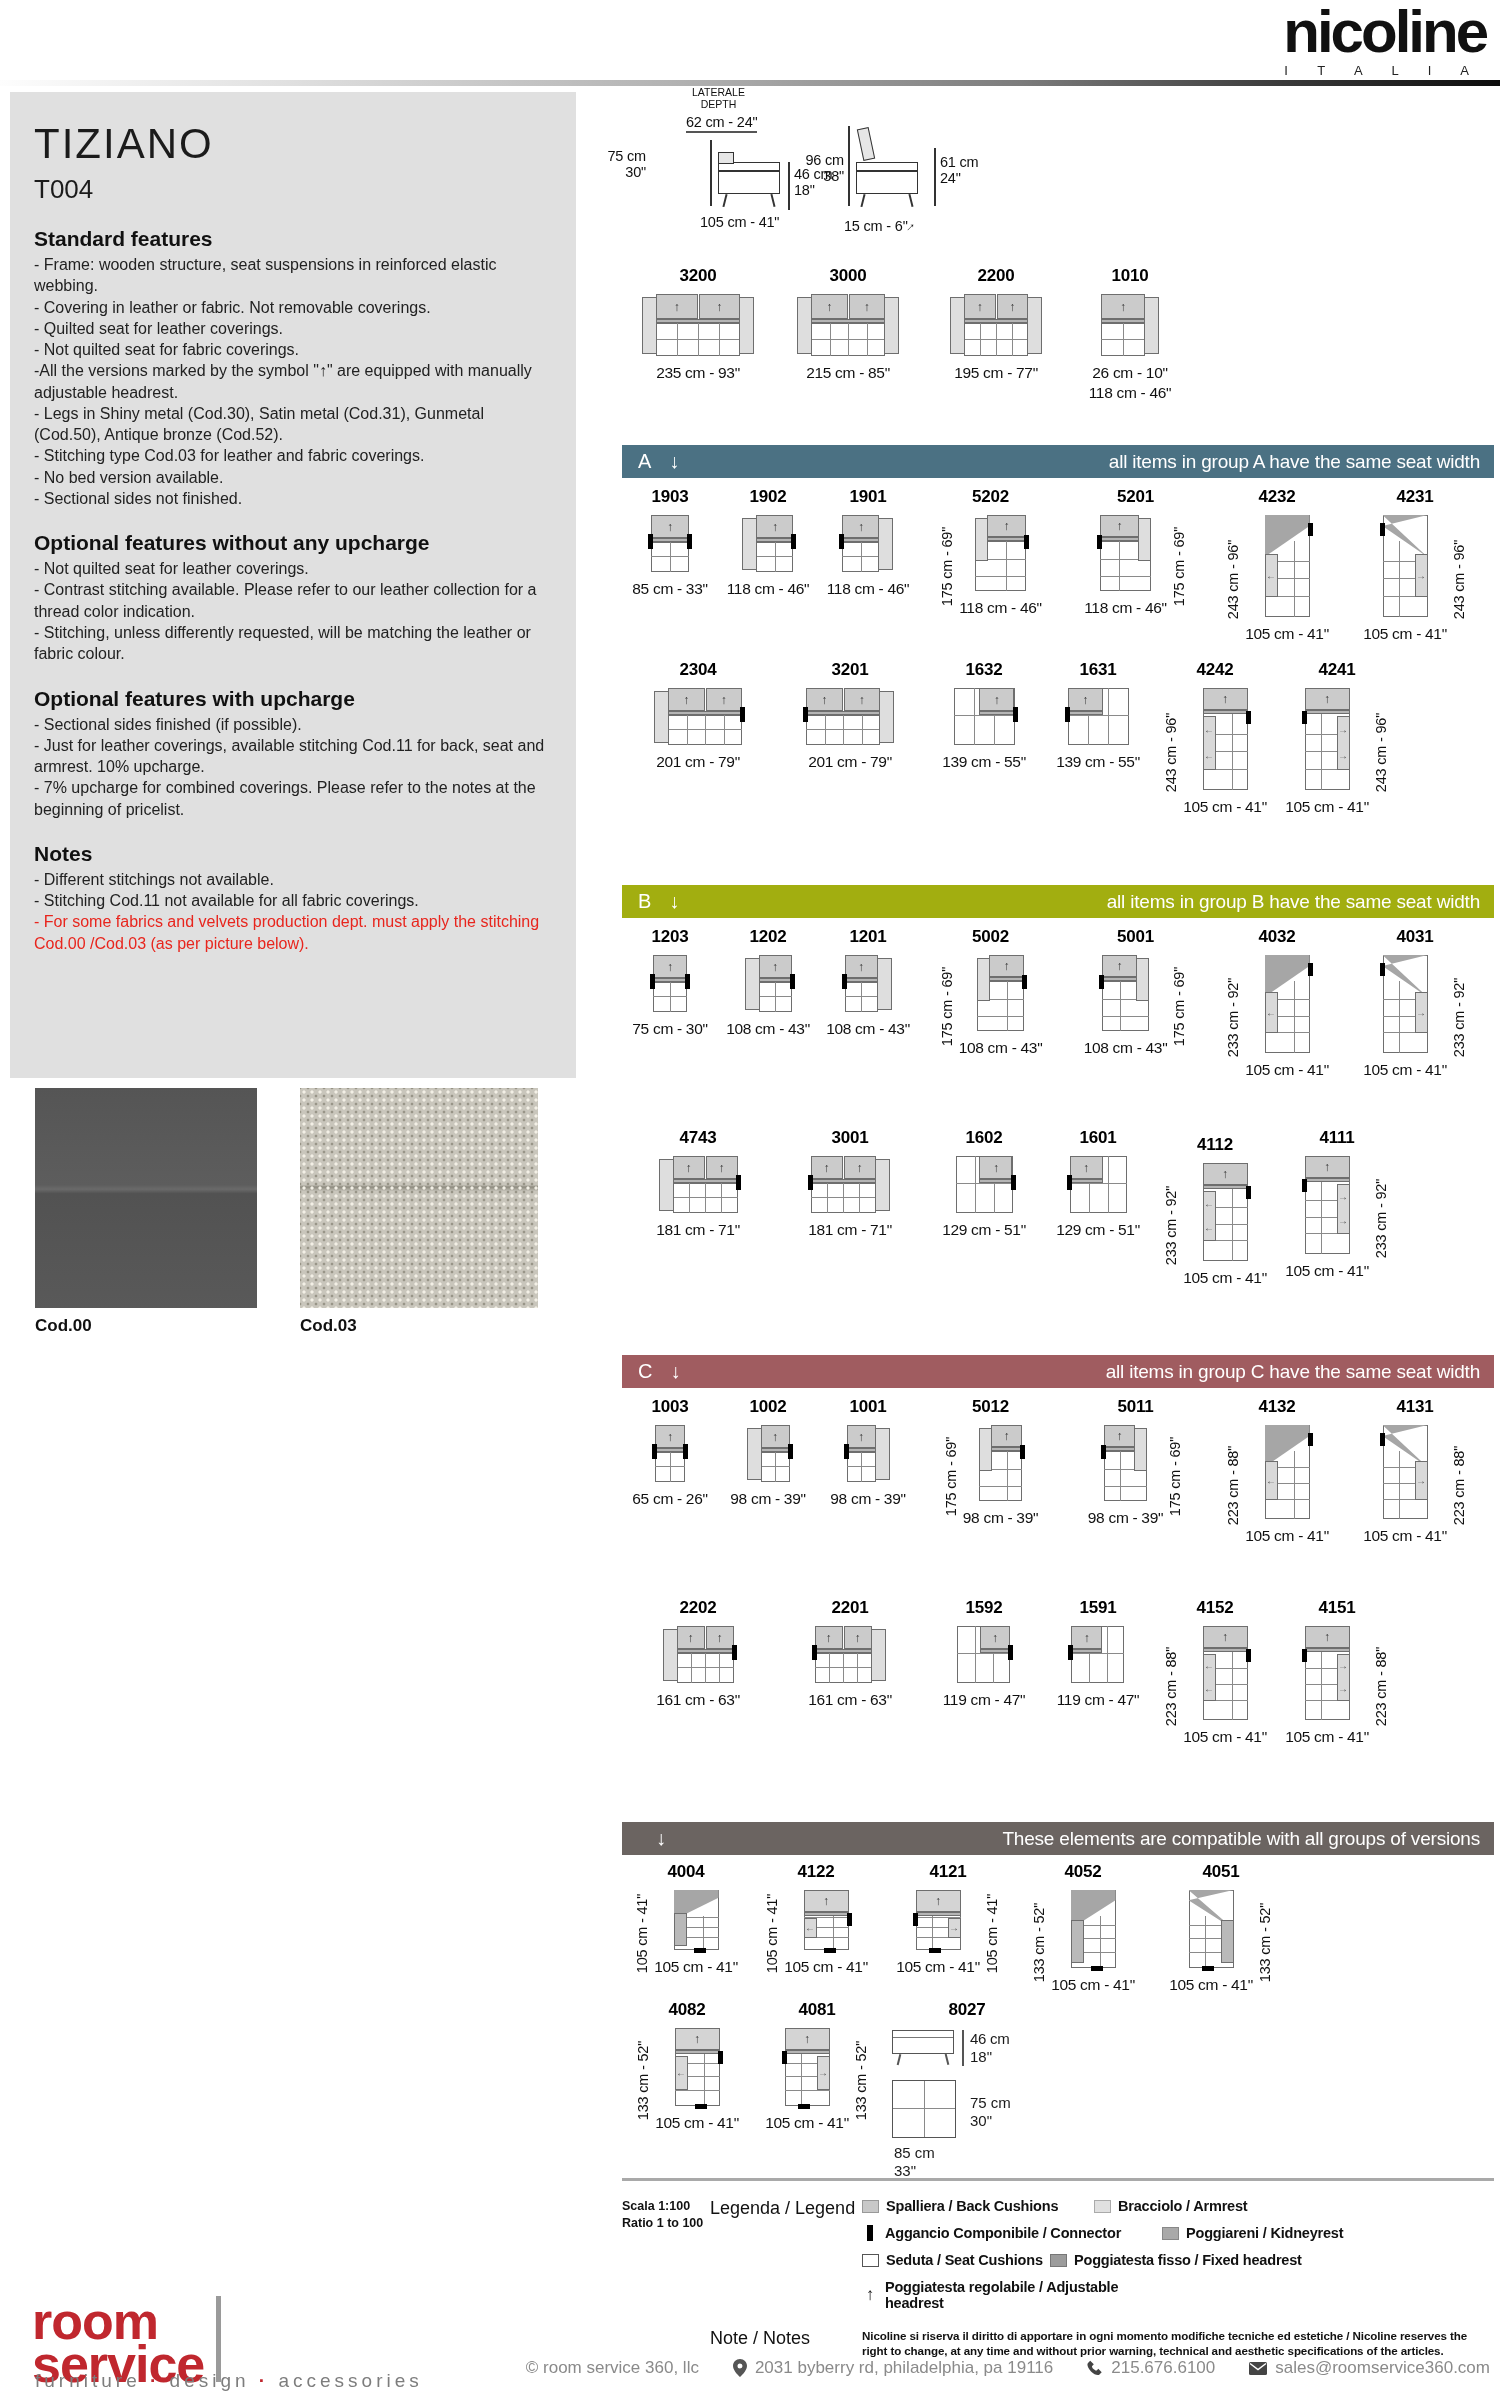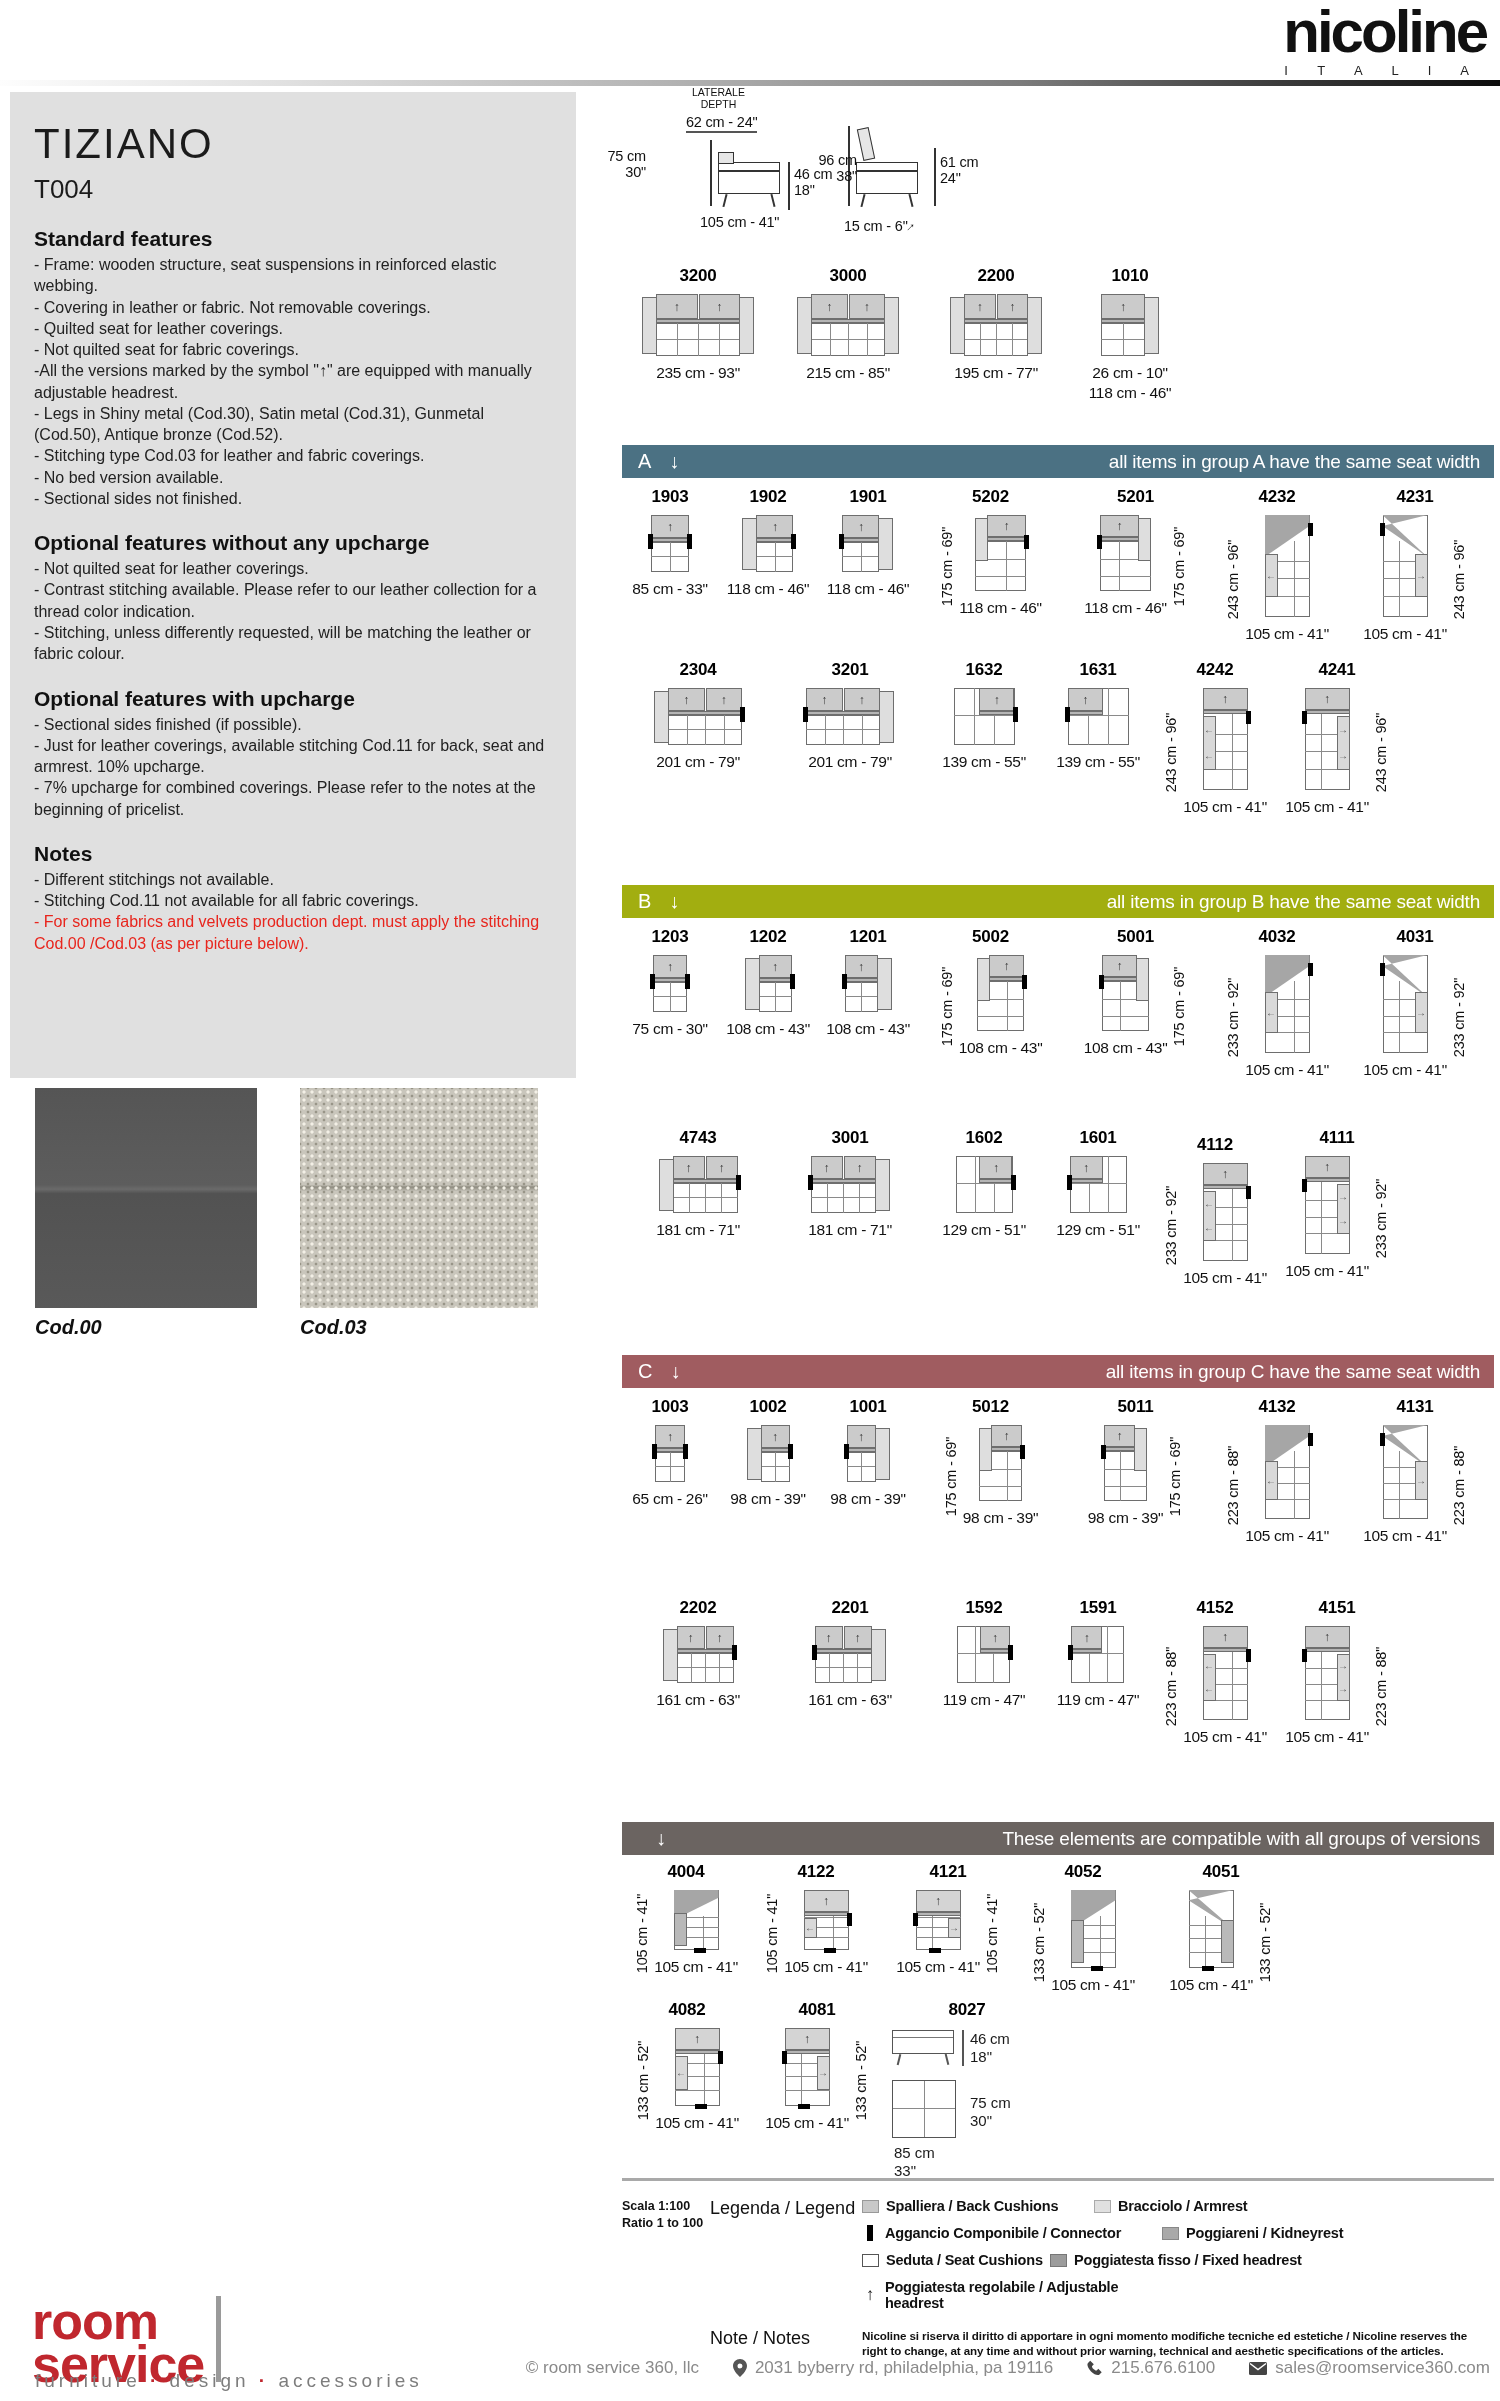--- a/index.html
+++ b/index.html
@@ -21,21 +21,21 @@
   .p-sec p.red{color:#e8251d;}
   
   .sw{position:absolute;top:1088px;height:220px;}
   .sw1{left:35px;width:222px;background:#585858;
        background-image:linear-gradient(180deg,#555 0%,#5d5d5d 44%,#6a6a6a 46%,#525252 48%,#595959 100%);}
   .sw2{left:300px;width:238px;background-color:#c9c6bc;
        background-image:radial-gradient(circle,#f3f0e6 1.3px,rgba(0,0,0,0) 1.9px),
                         radial-gradient(circle,#989588 1.1px,rgba(0,0,0,0) 1.7px),
                         linear-gradient(180deg,rgba(0,0,0,0) 44%,#8d8a7e 45%,rgba(0,0,0,0) 47%);
        background-size:8px 8px,8px 8px,100% 100%;background-position:0 0,4px 4px,0 0;}
-  .sw-label{position:absolute;top:1316px;font-weight:700;font-size:20px;color:#111;font-style:italic;}
+  .sw-label{position:absolute;top:1316px;font-weight:700;font-size:17px;color:#111;}
   .swl1{left:35px;} .swl2{left:300px;}
   
   .sv{position:absolute;font-size:14.5px;color:#111;}
   .sv .small{font-size:10.5px;line-height:1.15;text-align:center;}
   .sv-line{position:absolute;background:#333;}
   .sv-box{position:absolute;border:1.5px solid #333;background:#fff;box-sizing:border-box;}
   .dimtxt{white-space:nowrap;letter-spacing:-0.2px;}
   .u{border-bottom:2px solid #555;padding-bottom:1px;}
   
   .gbar{position:absolute;left:622px;width:872px;height:33px;display:flex;align-items:center;
@@ -153,21 +153,21 @@
     </div>
     <div class="dimtxt" style="position:absolute;left:52px;top:128px;">105 cm - 41"</div>
 
     <div class="sv-line" style="left:200px;top:40px;width:1.5px;height:80px;"></div>
     <div class="sv-box" style="left:208px;top:76px;width:62px;height:32px;"></div>
     <div class="sv-box" style="left:212px;top:42px;width:12px;height:32px;background:#e6e6e6;transform:rotate(-12deg);"></div>
     <div class="sv-line" style="left:209px;top:84px;width:60px;height:1.5px;"></div>
     <div class="sv-line" style="left:214px;top:108px;width:1.5px;height:13px;transform:rotate(14deg);"></div>
     <div class="sv-line" style="left:262px;top:108px;width:1.5px;height:13px;transform:rotate(-14deg);"></div>
     <div class="sv-line" style="left:286px;top:62px;width:1.5px;height:58px;"></div>
-    <div class="dimtxt" style="position:absolute;left:152px;top:66px;text-align:right;width:44px;margin-left:13px;">
+    <div class="dimtxt" style="position:absolute;left:152px;top:66px;text-align:right;width:44px;">
       <span>96 cm</span><br><span>38"</span>
     </div>
     <div class="dimtxt" style="position:absolute;left:292px;top:68px;">
       <span>61 cm</span><br><span>24"</span>
     </div>
     <div class="dimtxt" style="position:absolute;left:196px;top:132px;">
       <span>15 cm - 6"</span><span style="display:inline-block;transform:rotate(45deg);font-size:13px;">↑</span>
     </div>
   </div>
 

